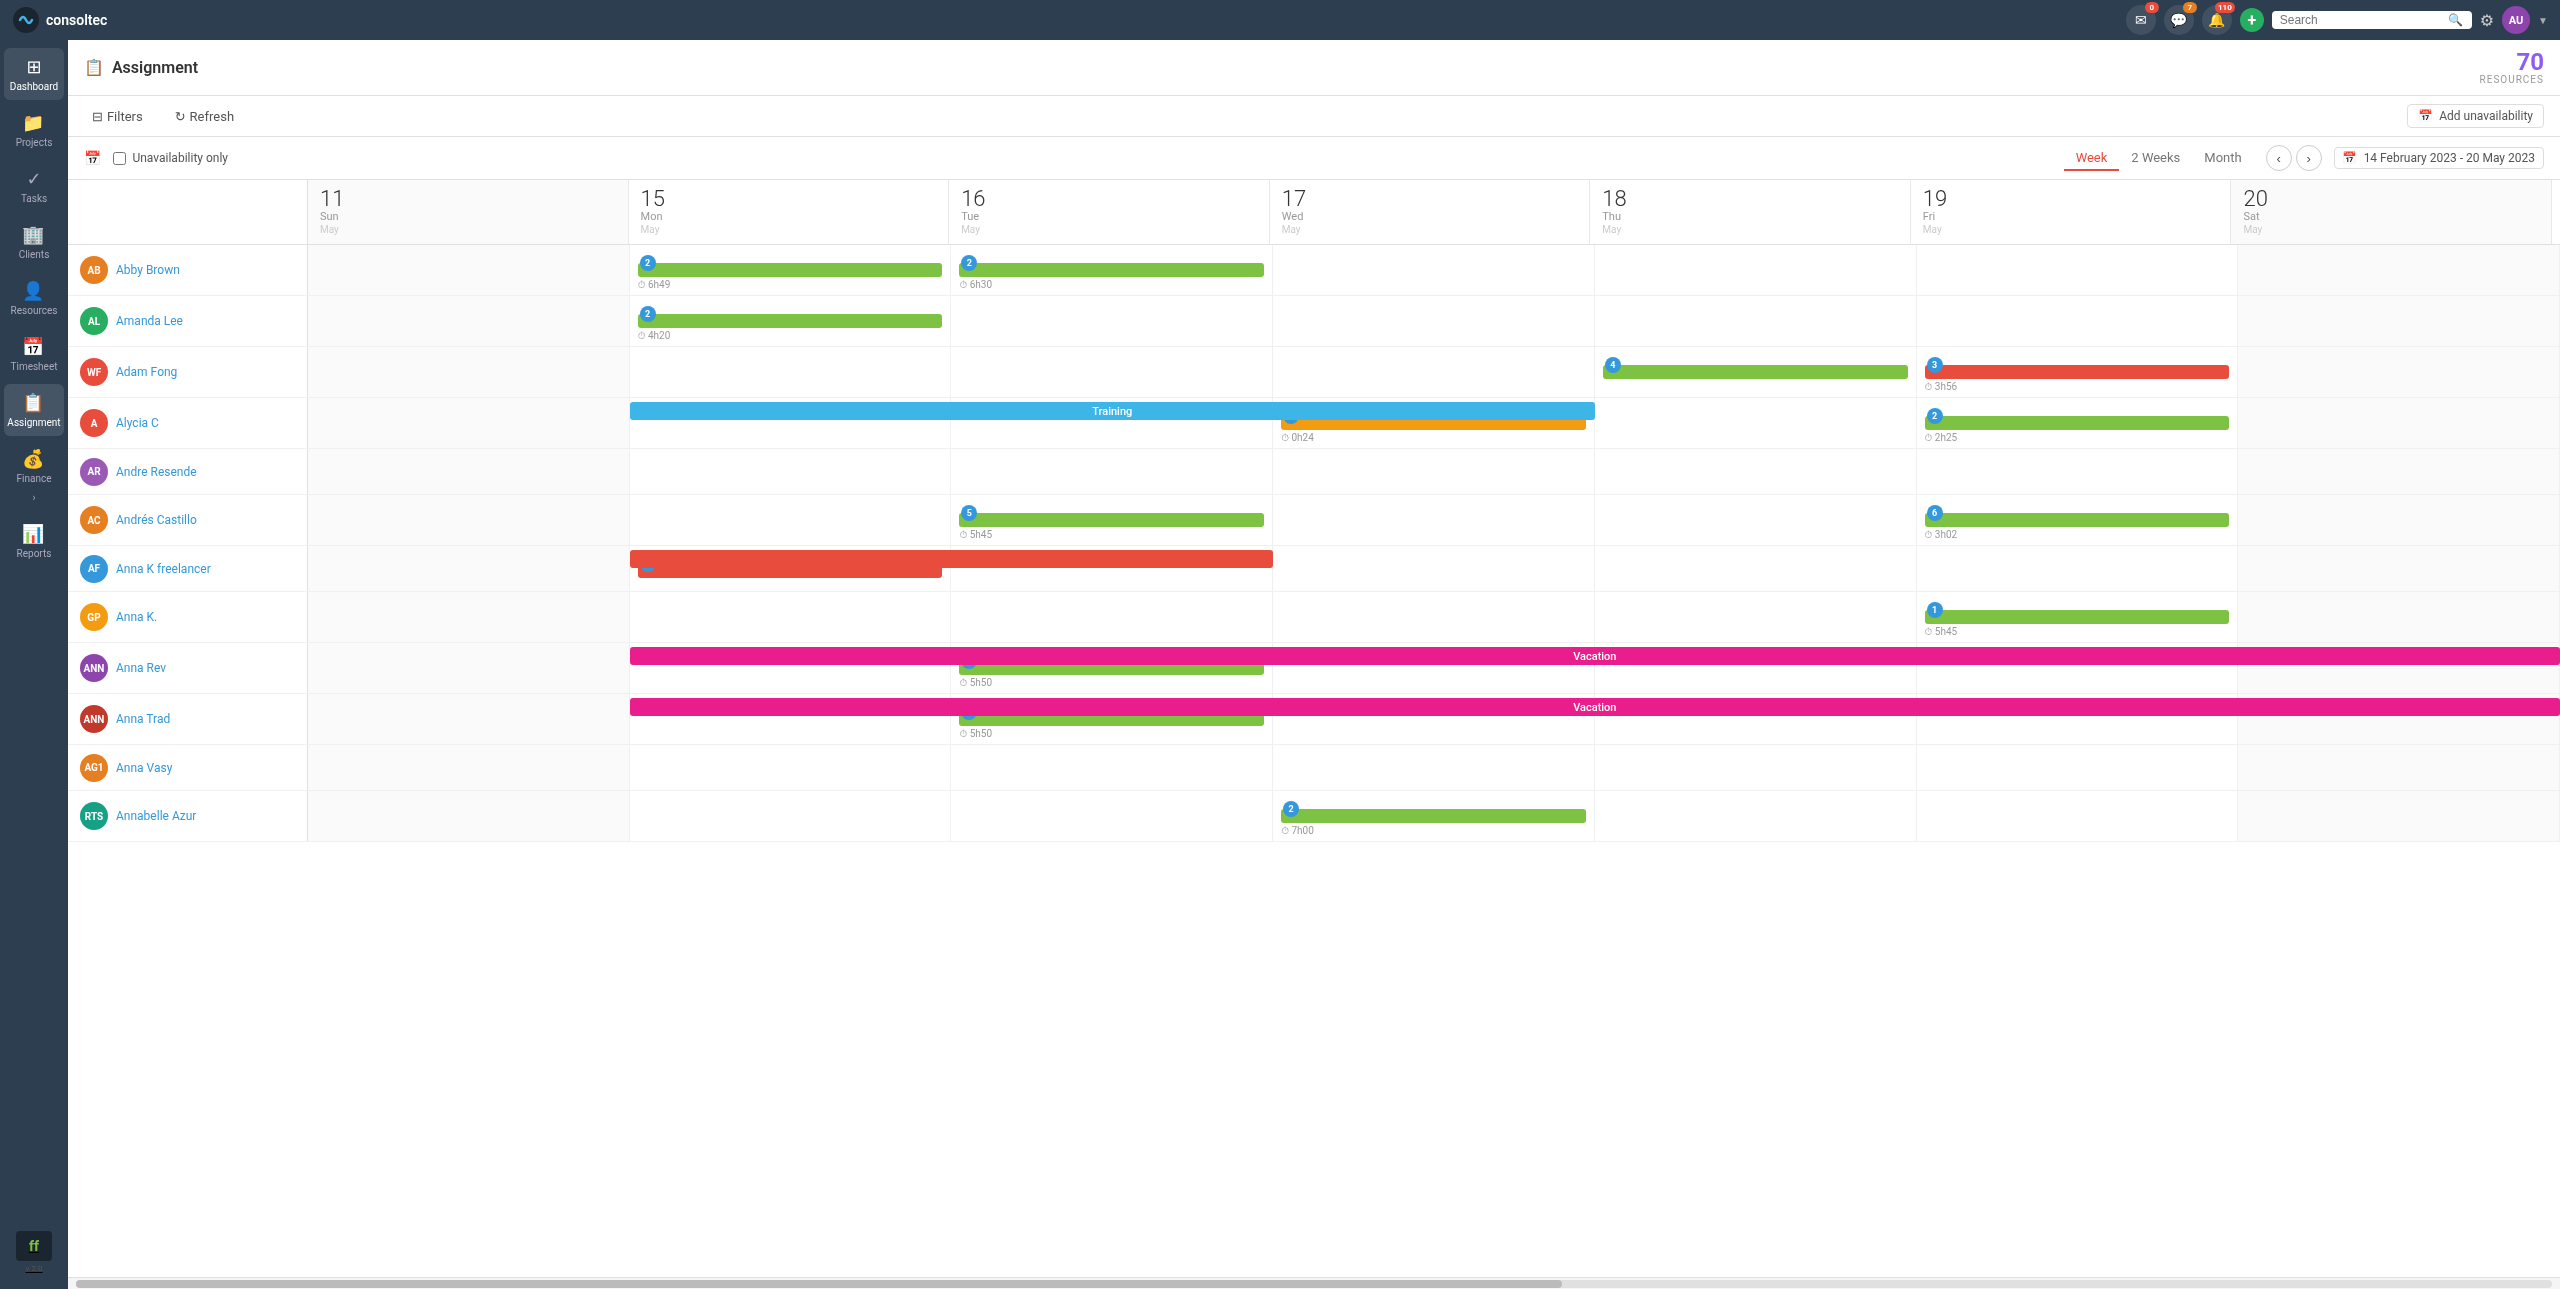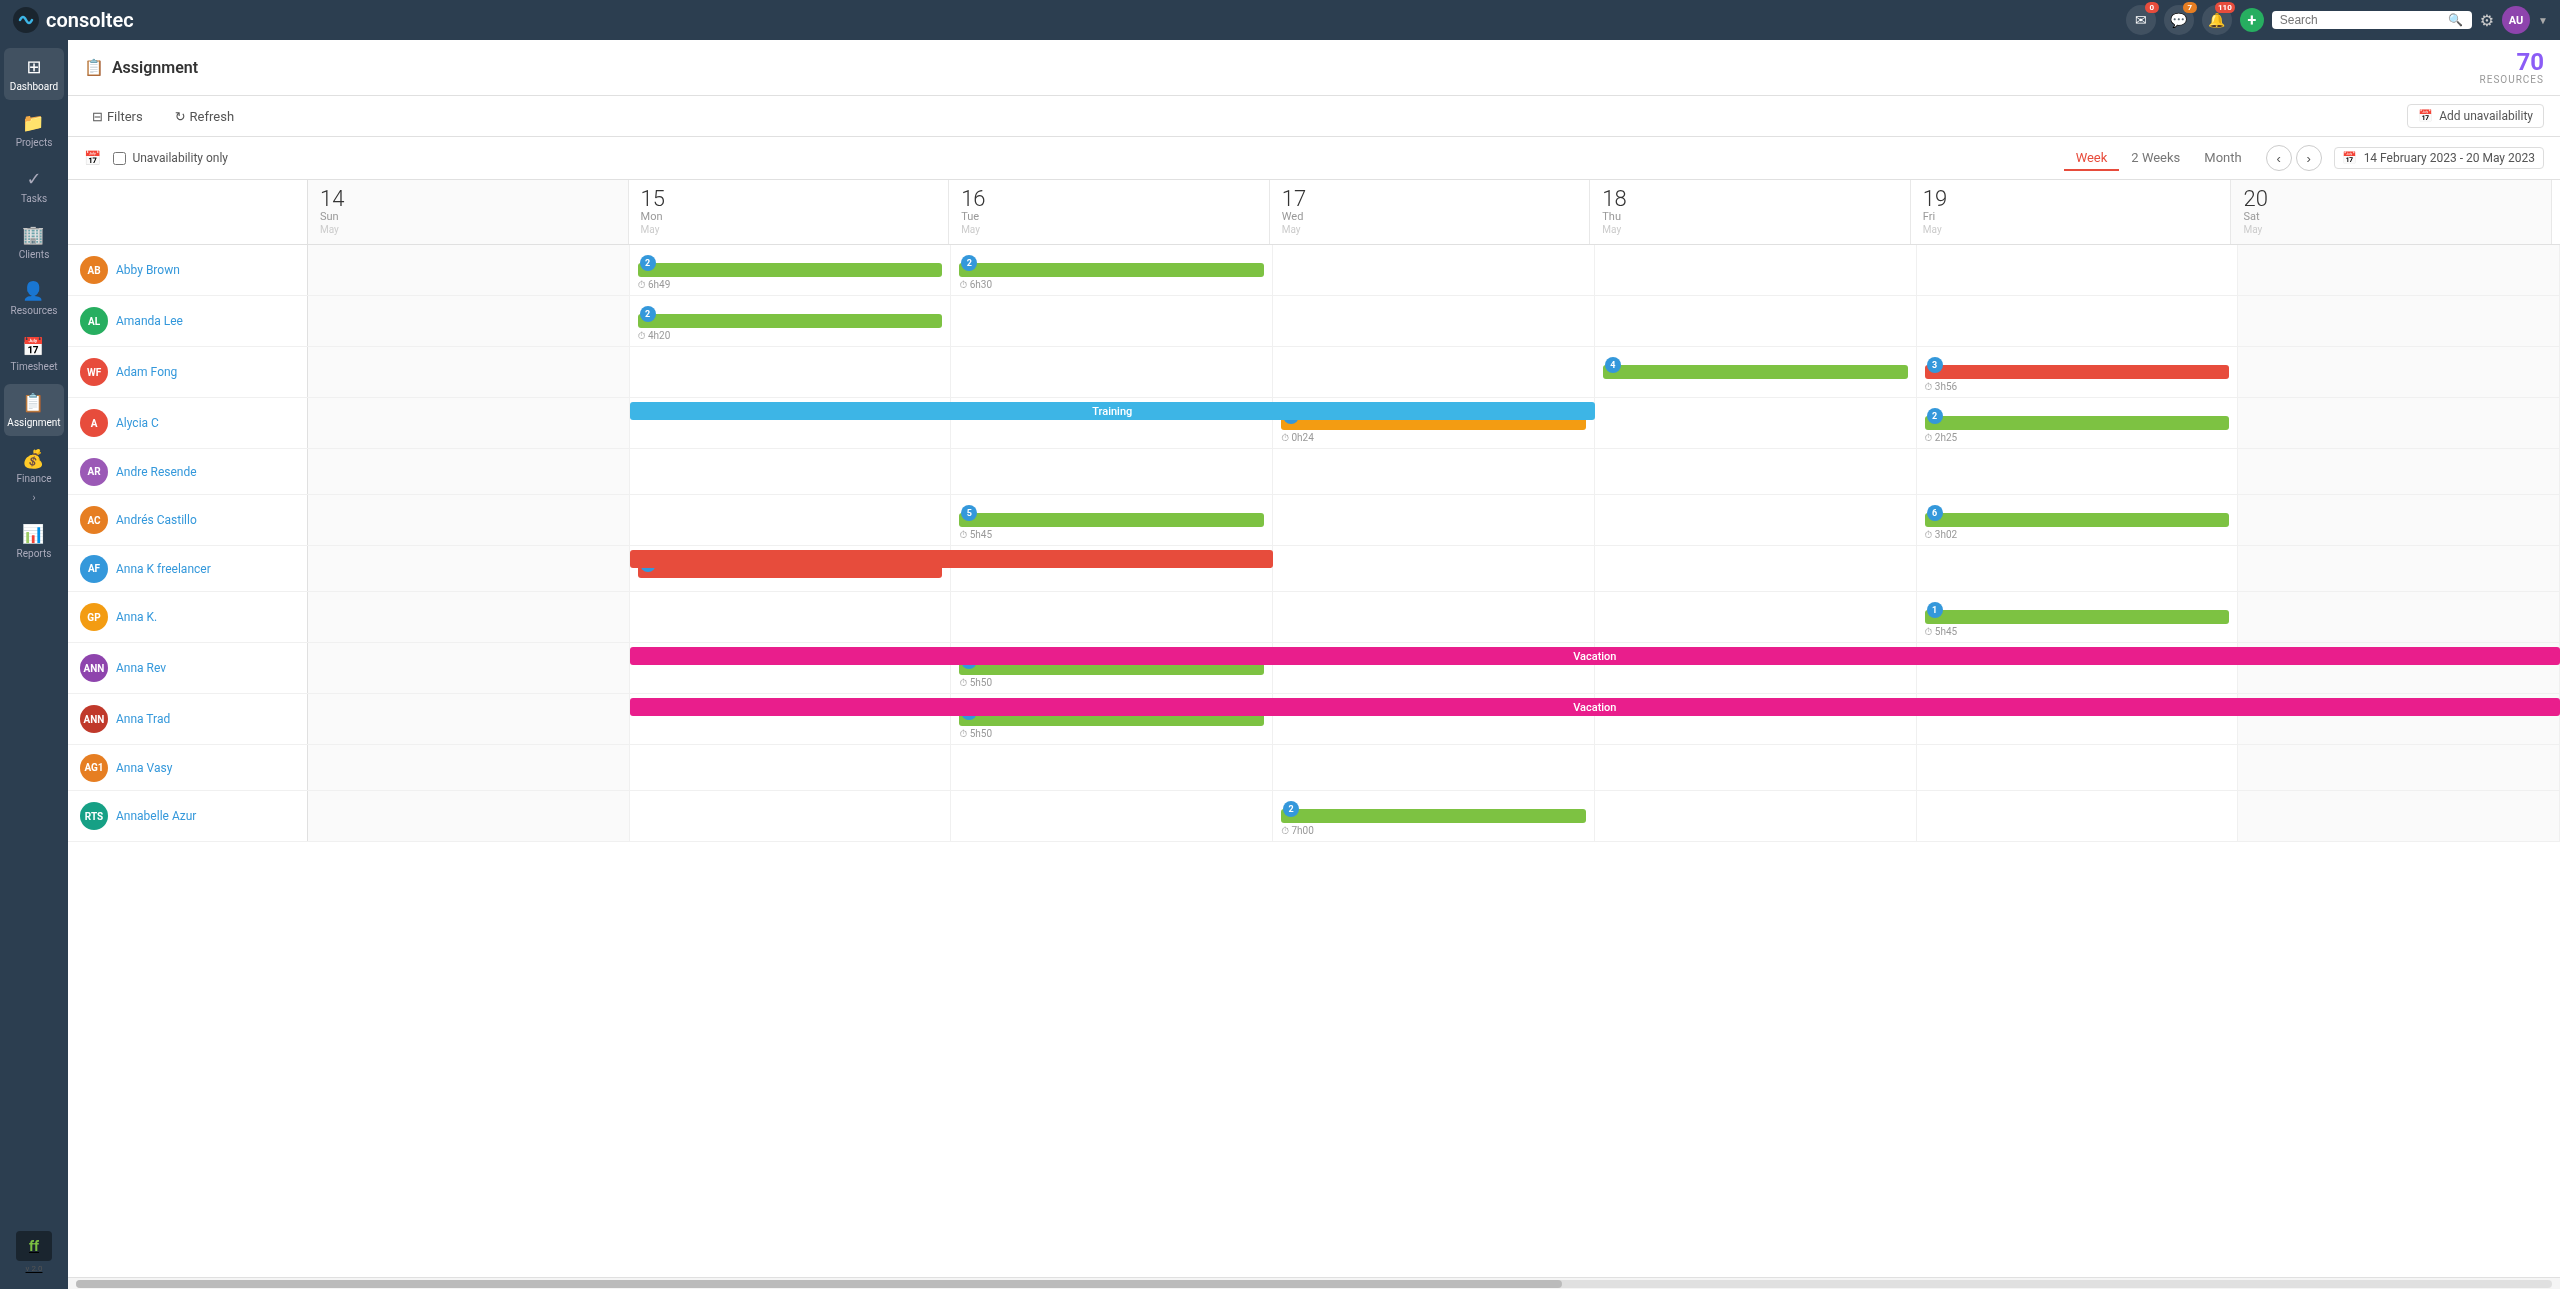--- a/index.html
+++ b/index.html
@@ -12,21 +12,21 @@
       display: flex;
       align-items: center;
       padding: 0 12px;
       gap: 12px;
       position: fixed;
       top: 0; left: 0; right: 0;
       z-index: 100;
     }
     .navbar-logo {
       display: flex; align-items: center; gap: 6px;
-      color: white; font-size: 20px; font-weight: 600; text-align: right;
+      color: white; font-size: 14px; font-weight: 600; text-align: right;
     }
     .navbar-logo svg { width: 28px; height: 28px; }
     .navbar-spacer { flex: 1; }
     .navbar-icons { display: flex; align-items: center; gap: 8px; }
     .nav-icon-btn {
       position: relative;
       width: 30px; height: 30px;
       background: rgba(255,255,255,0.1);
       border-radius: 50%;
       display: flex; align-items: center; justify-content: center;
@@ -384,21 +384,21 @@
         <span>14 February 2023 - 20 May 2023</span>
       </div>
     </div>
 
     <div class="calendar-area">
 
       <div class="cal-header">
         <div class="cal-name-col"></div>
         <div class="cal-days">
           <div class="cal-day-header" style="background:#fafafa;">
-            <span class="cal-day-num">14</span>
+            <span class="cal-day-num">11</span>
             <span class="cal-day-name" style="display:block;"><span>Sun</span><br><span style="font-size:10px;color:#ccc;">May</span></span>
           </div>
           <div class="cal-day-header">
             <span class="cal-day-num">15</span>
             <span class="cal-day-name" style="display:block;"><span>Mon</span><br><span style="font-size:10px;color:#ccc;">May</span></span>
           </div>
           <div class="cal-day-header">
             <span class="cal-day-num">16</span>
             <span class="cal-day-name" style="display:block;"><span>Tue</span><br><span style="font-size:10px;color:#ccc;">May</span></span>
           </div>

